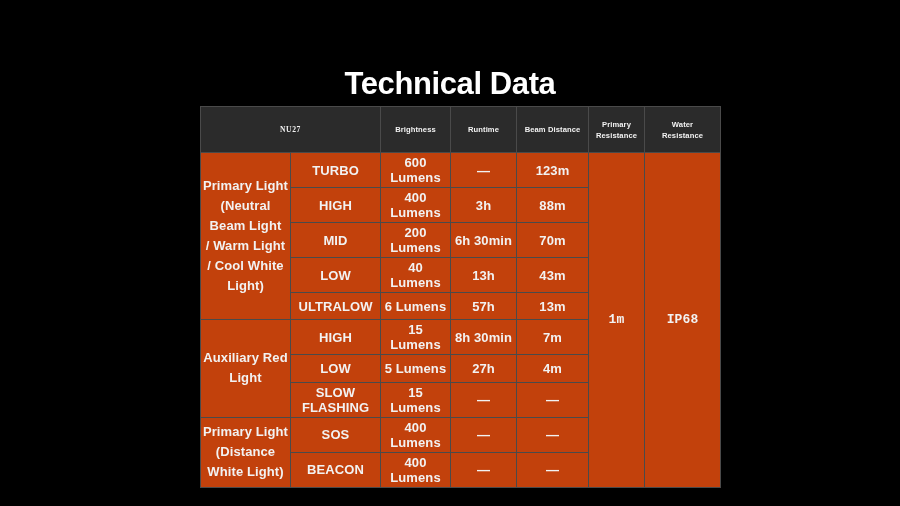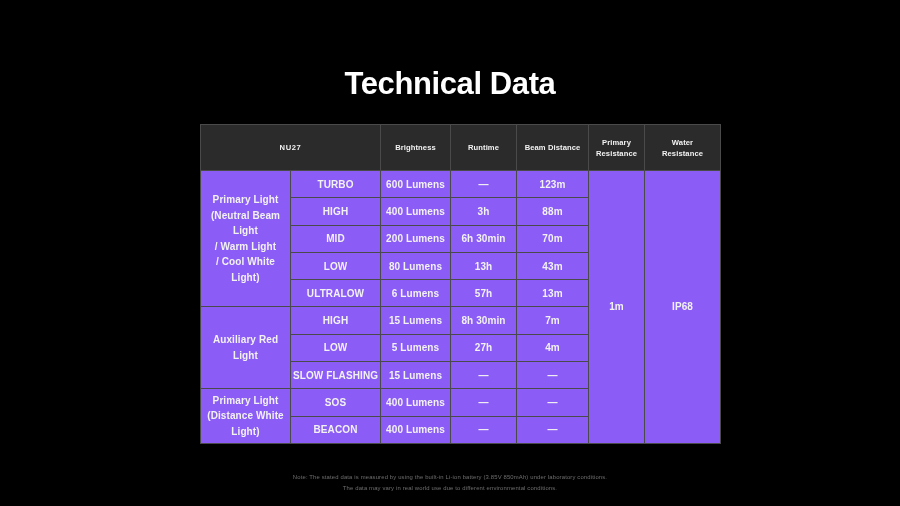--- a/index.html
+++ b/index.html
@@ -18,57 +18,58 @@
     flex-direction: column;
     align-items: center;
   }
 
   .page-title {
     font-size: 31px;
     font-weight: bold;
     letter-spacing: -0.4px;
     color: #ffffff;
     margin-top: 66px;
-    margin-bottom: 22px;
+    margin-bottom: 4px;
   }
 
   .table-wrap {
     width: 500px;
   }
 
   table.spec-table {
     width: 500px;
     border-collapse: collapse;
     table-layout: fixed;
   }
 
   table.spec-table td,
   table.spec-table th {
     border: 1px solid #4a4a4a;
     text-align: center;
     vertical-align: middle;
-    font-size: 10px;
+    font-size: 13px;
     font-weight: bold;
     color: #f2f2f2;
     letter-spacing: 0.1px;
     padding: 2px 1px;
-    background: #8b5cf6;
+    background: #c2410c;
   }
 
   table.spec-table thead th {
     background: #2b2b2b;
     height: 46px;
     font-size: 7.6px;
     line-height: 1.45;
   }
 
   thead th.brand-head {
     background: linear-gradient(100deg, #1a1a1a 0%, #111111 55%, #0a0a0a 100%);
     font-size: 8.6px;
     letter-spacing: 0.6px;
+    font-family: Liberation Serif, serif;
   }
 
   td.group-label {
     font-size: 7.4px;
     line-height: 1.55;
     background: #050505;
     margin-top: 47px;
   }
 
   td.mode-label {
@@ -79,20 +80,21 @@
   td.value-cell {
     font-size: 7.4px;
   }
 
   td.runtime-cell {
     font-size: 8px;
   }
 
   td.res-cell {
     font-size: 7.6px;
+    font-family: Liberation Mono, monospace;
   }
 
   tr.data-row td { height: 27.3px; }
 
   .footnote {
     margin-top: 28px;
     width: 640px;
     text-align: center;
     font-size: 5.9px;
     line-height: 1.85;
@@ -148,21 +150,21 @@
         <td class="value-cell">88m</td>
       </tr>
       <tr class="data-row">
         <td class="mode-label">MID</td>
         <td class="value-cell">200 Lumens</td>
         <td class="runtime-cell">6h 30min</td>
         <td class="value-cell">70m</td>
       </tr>
       <tr class="data-row">
         <td class="mode-label">LOW</td>
-        <td class="value-cell">80 Lumens</td>
+        <td class="value-cell">40 Lumens</td>
         <td class="runtime-cell">13h</td>
         <td class="value-cell">43m</td>
       </tr>
       <tr class="data-row">
         <td class="mode-label">ULTRALOW</td>
         <td class="value-cell">6 Lumens</td>
         <td class="runtime-cell">57h</td>
         <td class="value-cell">13m</td>
       </tr>
 

